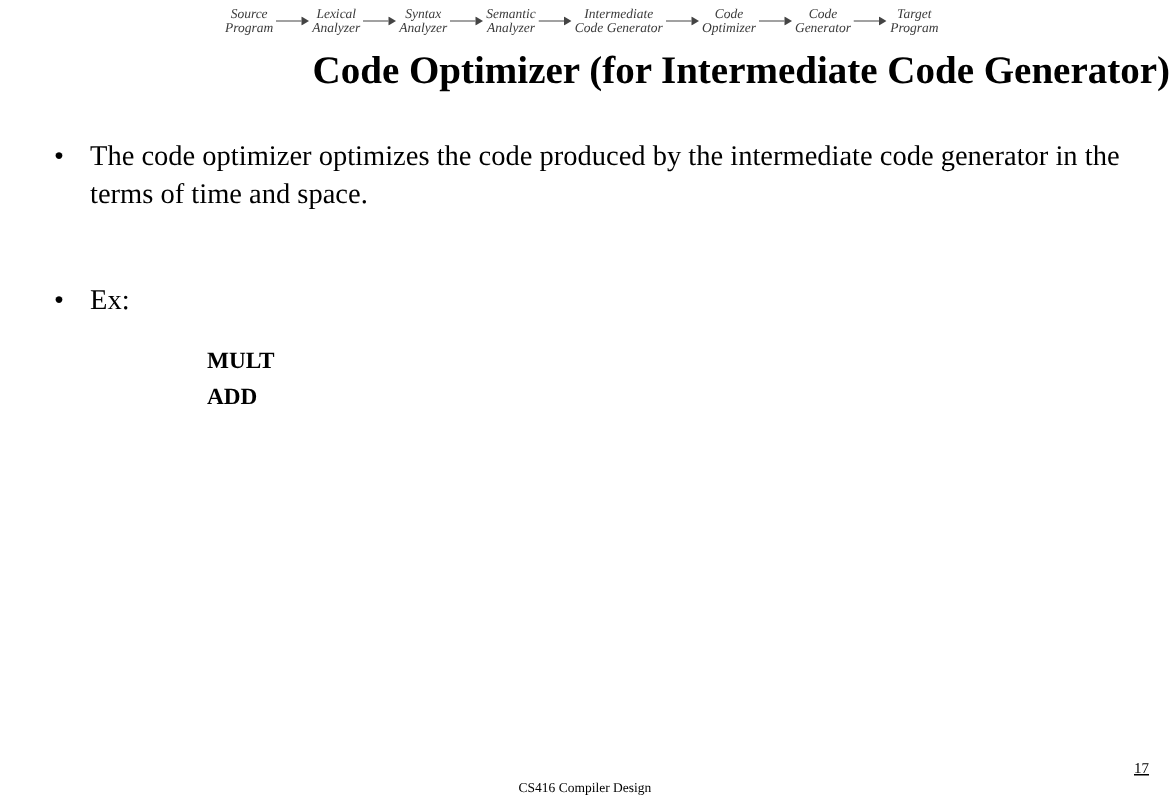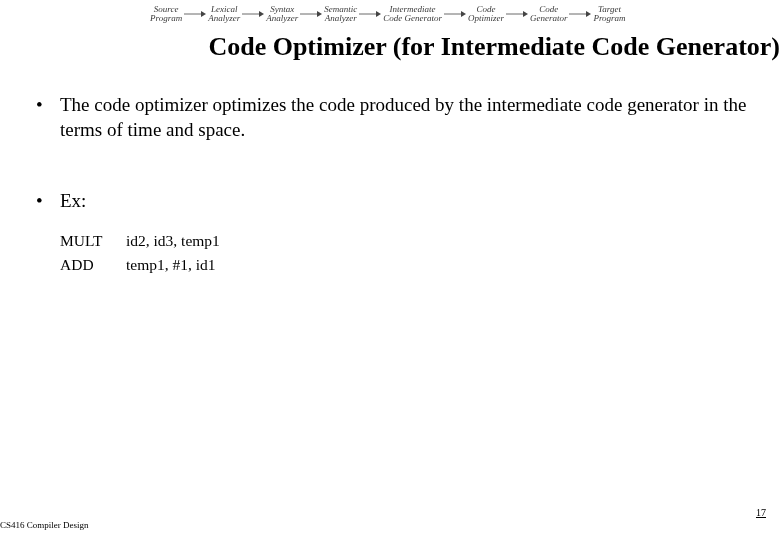--- a/index.html
+++ b/index.html
@@ -73,31 +73,33 @@
   }
   ul.bullets > li::before {
     content: "•";
     position: absolute;
     left: 4px;
     top: 0;
     font-size: 19px;
   }
   .code-block {
     margin-top: 16px;
+    margin-left: 78px;
     font-size: 15.5px;
     line-height: 1.55;
+    font-weight: bold;
   }
   .code-row { display: flex; }
   .code-row .op { width: 66px; }
   .footer-center {
     position: absolute;
     bottom: 10px;
     left: 0;
     width: 100%;
-    text-align: left;
+    text-align: center;
     font-size: 9px;
   }
   .footer-right {
     position: absolute;
     bottom: 22px;
     right: 14px;
     font-size: 10px;
     text-decoration: underline;
   }
 </style>
@@ -164,25 +166,23 @@
   <div class="body">
     <ul class="bullets">
       <li>
         <span>The code optimizer optimizes the code produced by the intermediate code generator in the terms of time and space.</span>
       </li>
       <li>
         <span>Ex:</span>
         <div class="code-block">
           <div class="code-row">
             <span class="op">MULT</span>
-            <span>id2, id3, temp1</span>
           </div>
           <div class="code-row">
             <span class="op">ADD</span>
-            <span>temp1, #1, id1</span>
           </div>
         </div>
       </li>
     </ul>
   </div>
 
   <div class="footer-center">CS416 Compiler Design</div>
   <div class="footer-right">17</div>
 
 </div>

